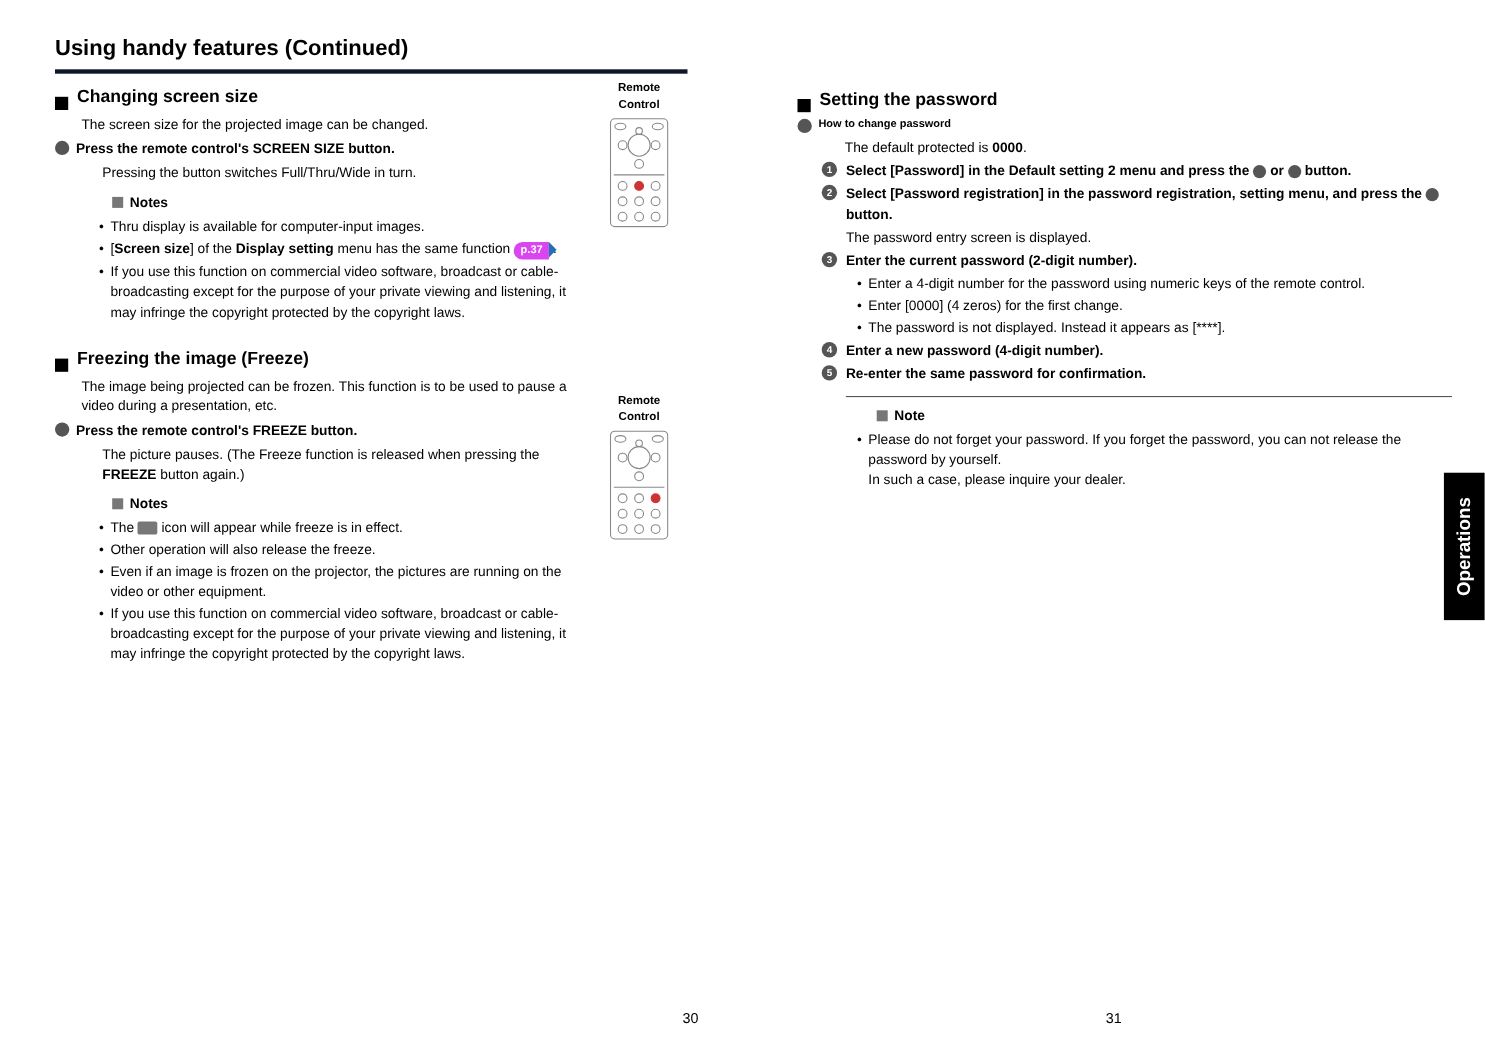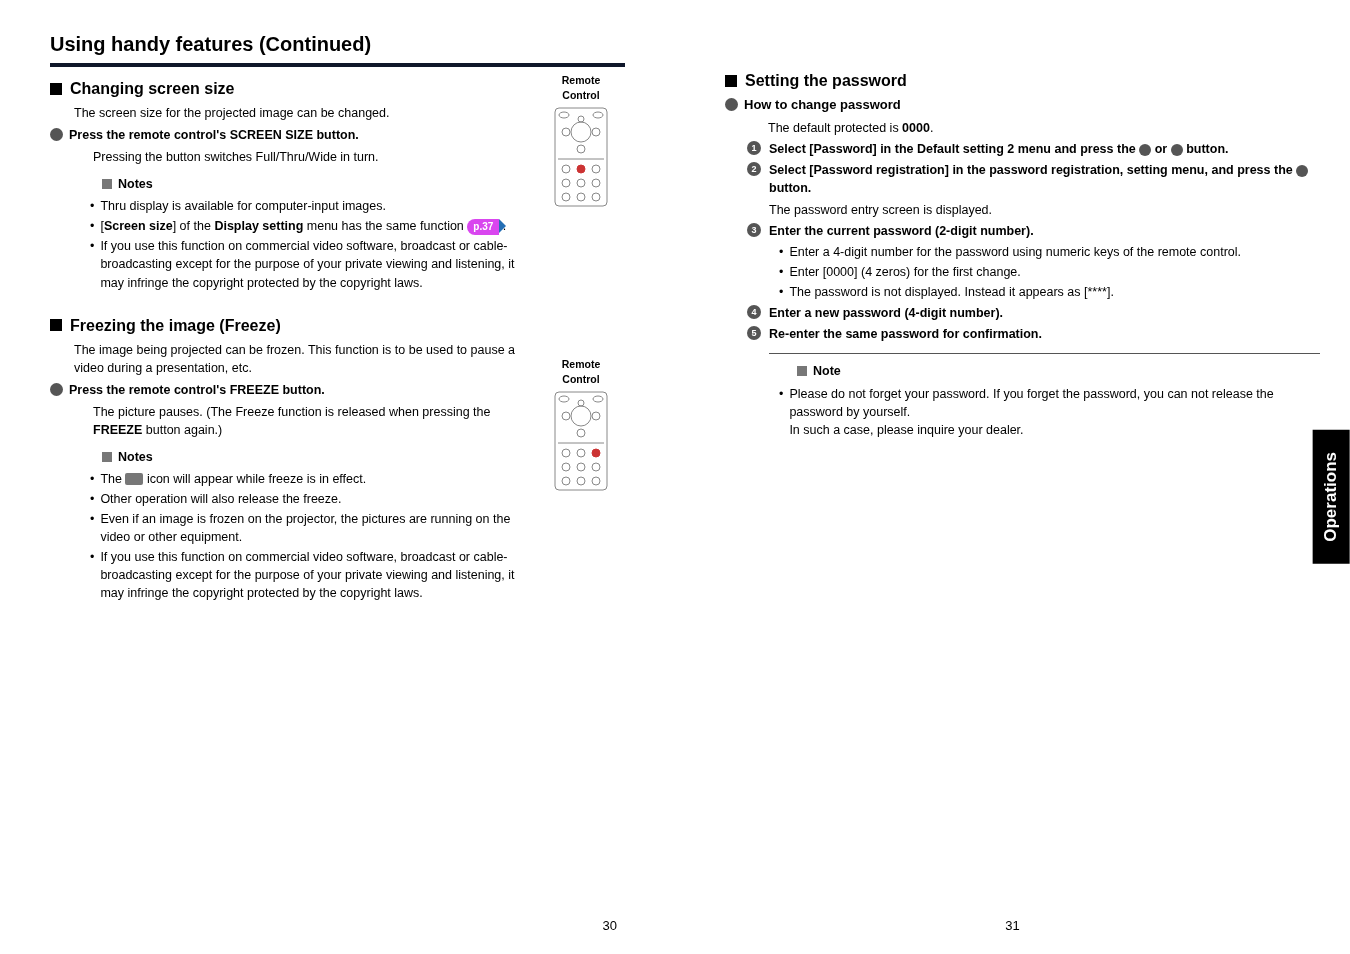--- a/index.html
+++ b/index.html
@@ -28,24 +28,24 @@
   .page-title {
     font-size: 20px;
     font-weight: bold;
     border-bottom: 4px solid #0f172a;
     padding-bottom: 4px;
     margin-bottom: 10px;
   }
   .sec-head {
     font-size: 16px;
     font-weight: bold;
-    margin-top: 0;
+    margin-top: 10px;
     margin-bottom: 4px;
     display: flex;
-    align-items: center;
+    align-items: flex-end;
     gap: 8px;
   }
   .sq {
     display: inline-block;
     width: 12px; height: 12px;
     background: #000;
   }
   .body-indent { margin-left: 24px; }
   .sub-bullet {
     display: flex;
@@ -144,21 +144,21 @@
     transform: rotate(180deg);
     font-weight: bold;
     font-size: 17px;
     padding: 22px 6px;
   }
   .pagenum {
     position: absolute;
     bottom: 18px;
     font-size: 13px;
   }
-  .pagenum.left { right: 58px; }
+  .pagenum.left { right: 40px; }
   .two-col-area { position: relative; }
   .freeze-icon {
     display: inline-block;
     width: 18px; height: 12px;
     background: #777;
     border-radius: 2px;
     vertical-align: middle;
   }
 </style>
 </head>
@@ -299,21 +299,21 @@
   </div>
 
   <div class="page page-right">
     <div style="height:39px;"></div>
 
     <div class="sec-head">
       <span class="sq"></span>
       <span>Setting the password</span>
     </div>
 
-    <div class="sub-bullet body-indent" style="font-size:13px;">
+    <div class="sub-bullet body-indent" style="font-size:10px;">
       <span class="dotcircle"></span>
       <span>How to change password</span>
     </div>
     <div class="sub-desc">
       <span>The default protected is </span><b>0000</b><span>.</span>
     </div>
 
     <div class="step">
       <span class="numcircle">1</span>
       <span><span>Select [Password] in the Default setting 2 menu and press the </span><span class="enter-dot"></span><span> or </span><span class="enter-dot"></span><span> button.</span></span>

